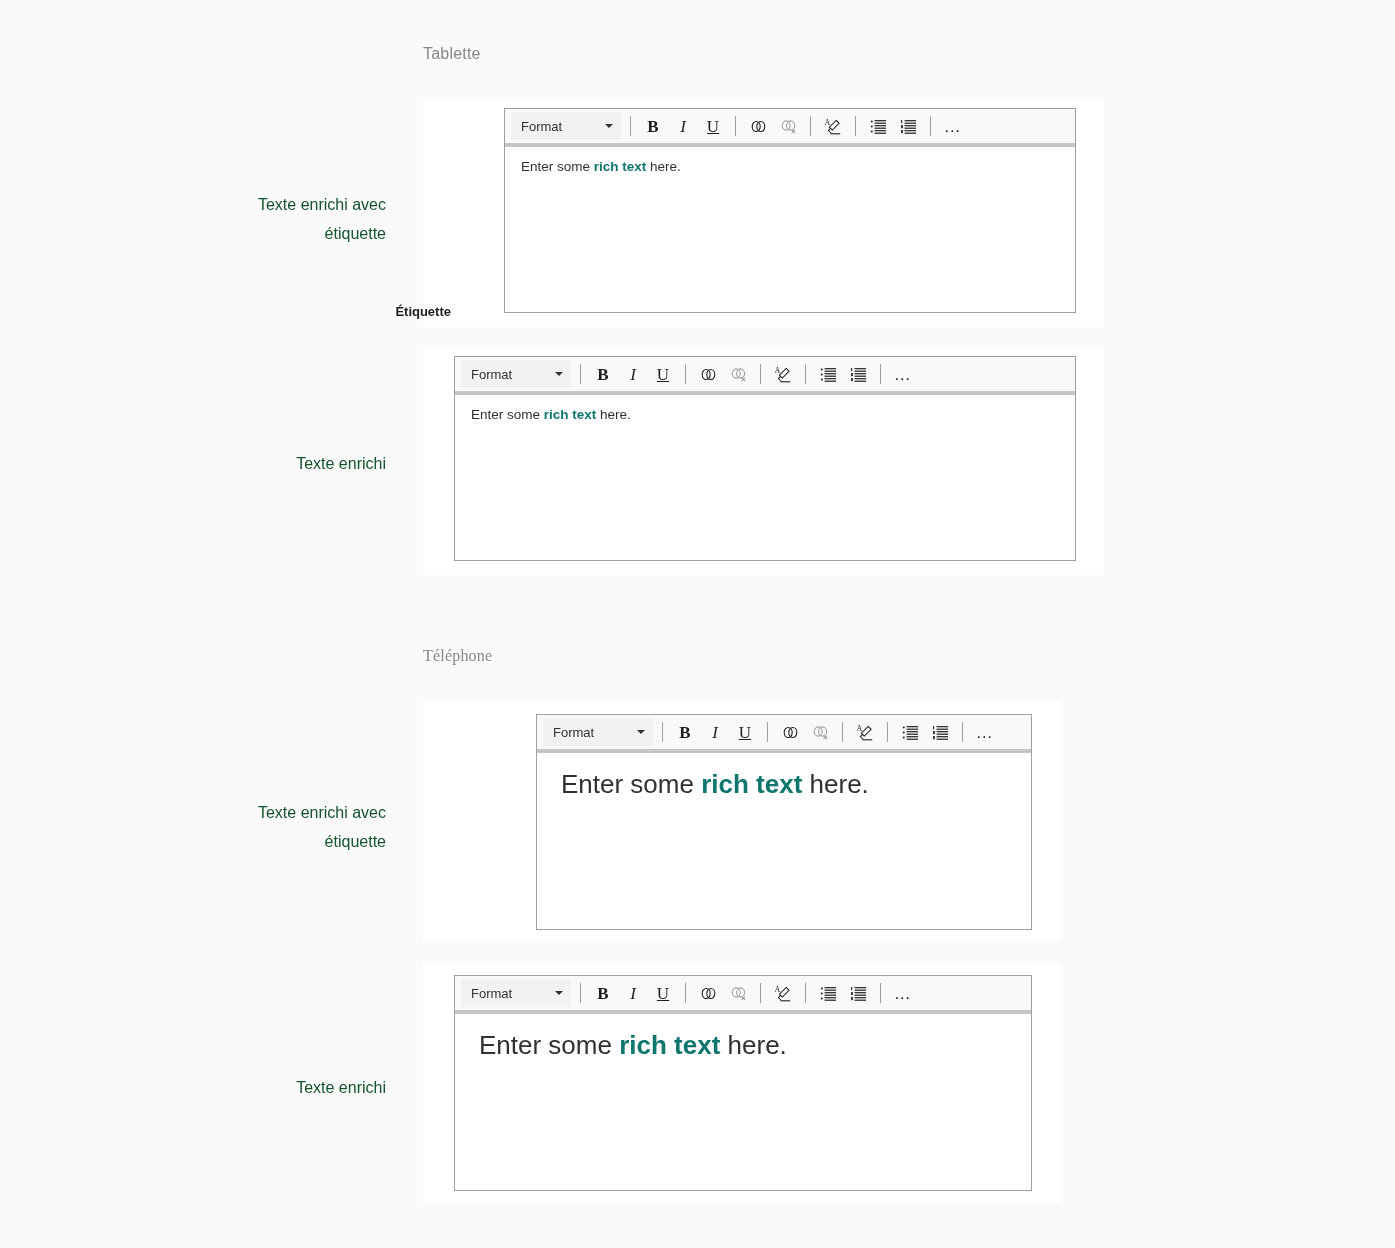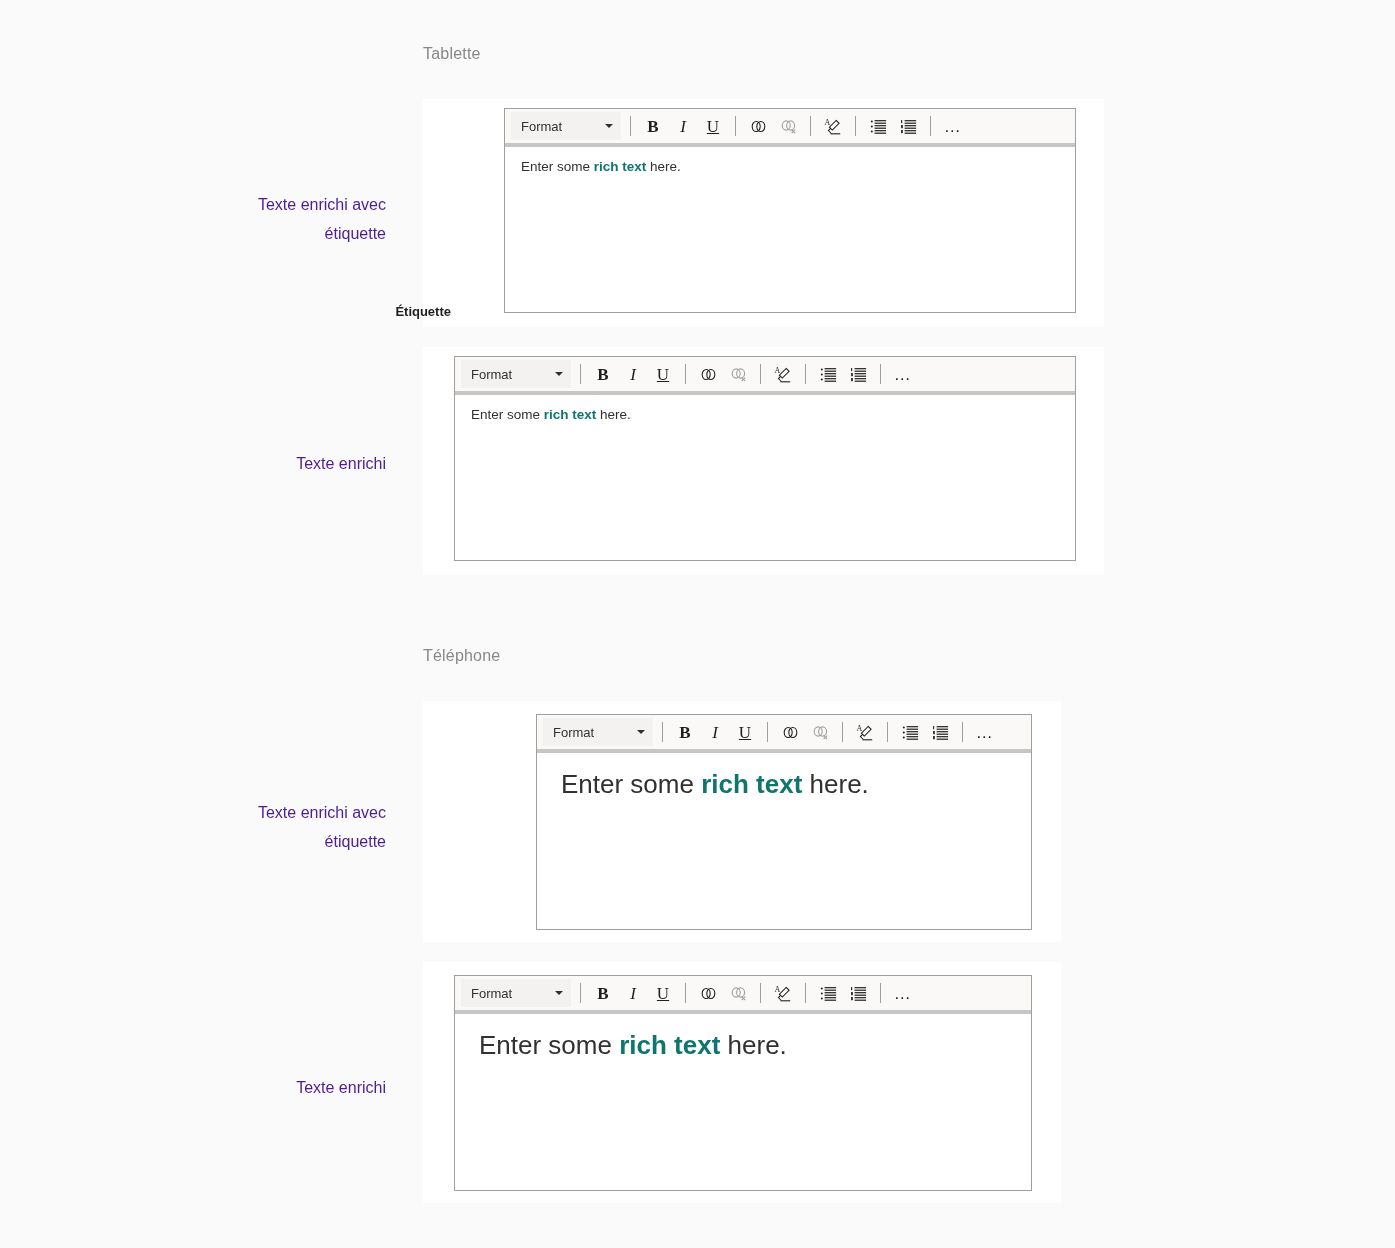--- a/index.html
+++ b/index.html
@@ -30,21 +30,21 @@
   
   .card {
     position: absolute;
     background: #ffffff;
   }
 
   
   .row-label {
     position: absolute;
     text-align: right;
-    color: #4c1d95;
+    color: #14532d;
     font-size: 16px;
     line-height: 29px;
     white-space: pre-line;
   }
 
   
   .field-label {
     position: absolute;
     color: #201f1e;
     font-weight: 700;
@@ -315,21 +315,21 @@
           <span class="dots">…</span>
         </div>
       </div>
 
       <div class="editor-body tablet">
         <span>Enter some </span><b>rich text</b><span> here.</span>
       </div>
     </div>
   </div>
 
-  <div class="section-heading" style="top:647px;">Téléphone</div>
+  <div class="section-heading" style="top:647px;font-family:Liberation Serif, serif;">Téléphone</div>
 
   <div class="row-label" style="top:798px; left:120px; width:266px;">Texte enrichi avec
 étiquette</div>
 
   <div class="card" style="left:423px; top:701px; width:638px; height:241px;">
 
     <div class="editor" style="left:113px; top:13px; width:496px; height:216px;">
 
       <div class="toolbar">
         <div class="fmt-select" style="width:110px;">

